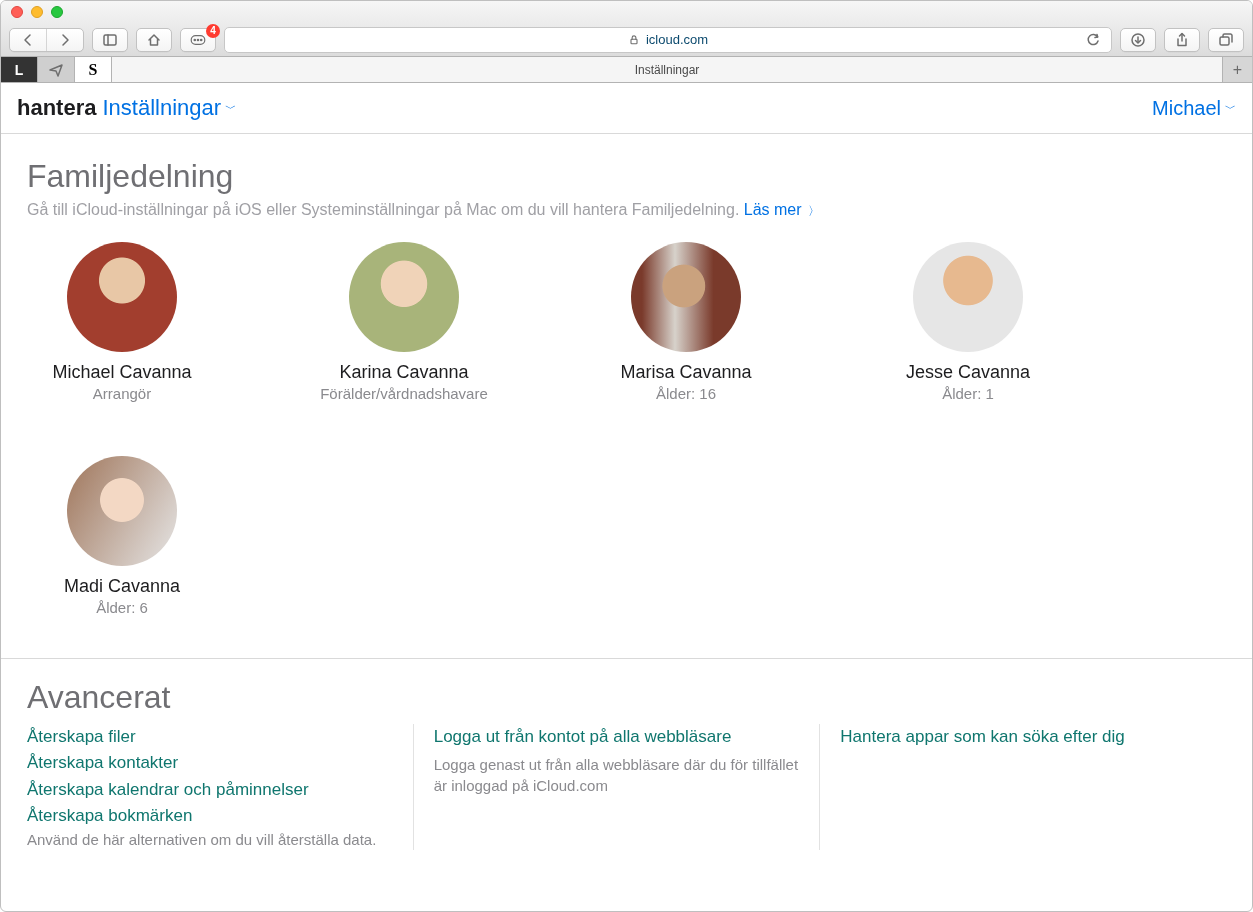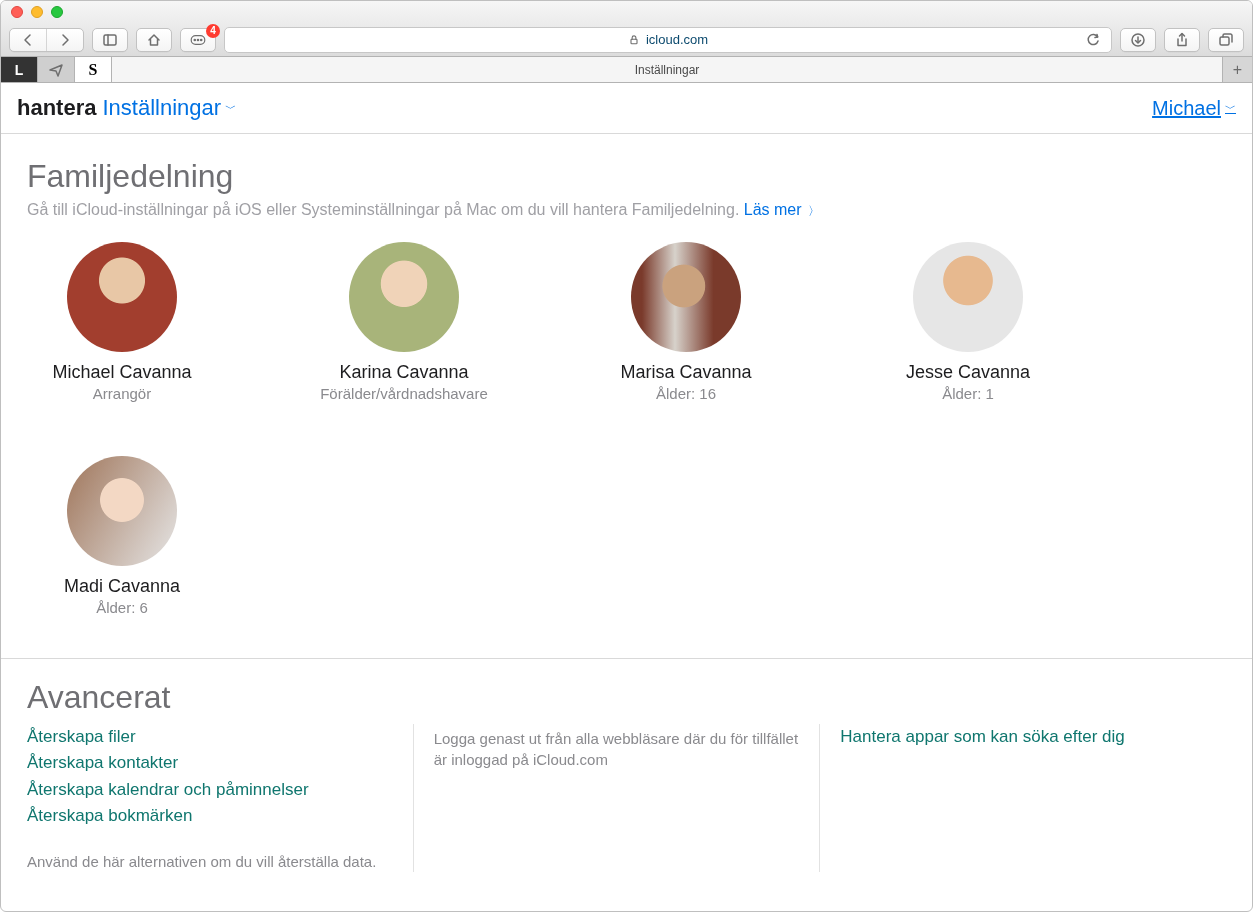--- a/index.html
+++ b/index.html
@@ -114,21 +114,21 @@
     height:51px;
     border-bottom:1px solid #d9d9d9;
     display:flex; align-items:center;
     padding:0 16px;
     background:#fff;
   }
   .icloud-header .brand { font-size:22px; font-weight:700; color:#1d1d1f; }
   .icloud-header .crumb { font-size:22px; color:#0071e3; margin-left:6px; display:flex; align-items:center; gap:4px; }
   .icloud-header .crumb .caret { font-size:11px; color:#0071e3; }
   .icloud-header .spacer { flex:1; }
-  .icloud-header .user { font-size:20px; color:#0071e3; display:flex; align-items:center; gap:4px;text-decoration:underline;}
+  .icloud-header .user { font-size:20px; color:#0071e3; display:flex; align-items:center; gap:4px;}
   .icloud-header .user .caret { font-size:11px;}
 
   
   .content { padding: 24px 26px 0 26px; background:#fff; }
 
   .section-title {
     font-size:32px; font-weight:400; color:#6f6f73;
     margin-bottom:6px;
   }
   .section-sub {
@@ -167,21 +167,21 @@
 
   .adv { padding-top:20px; }
   .adv-cols {
     display:flex;
     margin-top:8px;
   }
   .adv-col { flex:1; padding-right:20px; }
   .adv-col + .adv-col { border-left:1px solid #e2e2e2; padding-left:20px; }
   .adv-link { color:#0f766e; font-size:17px; line-height:1.55; display:block; }
   .adv-desc { color:#8a8a8e; font-size:15px; line-height:1.4; margin-top:4px;}
-  .adv-col.first .adv-desc { margin-top:22px; }
+  .adv-col.first .adv-desc { margin-top:0; }
 
 </style>
 </head>
 <body>
 
 <div class="titlebar">
   <div class="traffic">
     <div class="dot red"></div>
     <div class="dot yellow"></div>
     <div class="dot green"></div>
@@ -339,20 +339,21 @@
 
     <div class="adv-cols">
       <div class="adv-col first">
         <a class="adv-link">Återskapa filer</a>
         <a class="adv-link">Återskapa kontakter</a>
         <a class="adv-link">Återskapa kalendrar och påminnelser</a>
         <a class="adv-link">Återskapa bokmärken</a>
         <div class="adv-desc">Använd de här alternativen om du vill återställa data.</div>
       </div>
       <div class="adv-col">
+        <a class="adv-link">Logga ut från kontot på alla webbläsare</a>
         <div class="adv-desc">Logga genast ut från alla webbläsare där du för tillfället är inloggad på iCloud.com</div>
       </div>
       <div class="adv-col">
         <a class="adv-link">Hantera appar som kan söka efter dig</a>
       </div>
     </div>
   </div>
 
 </div>
 

